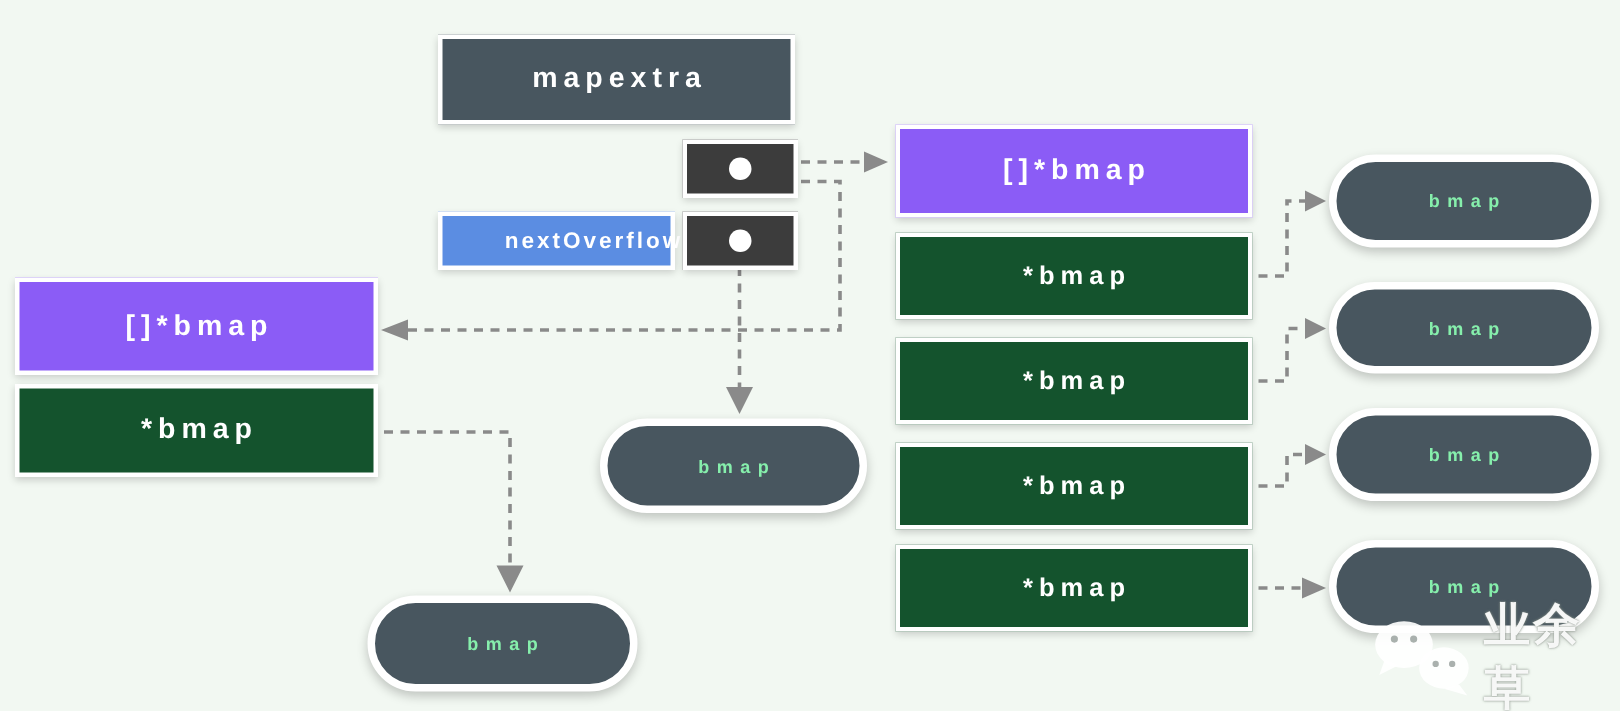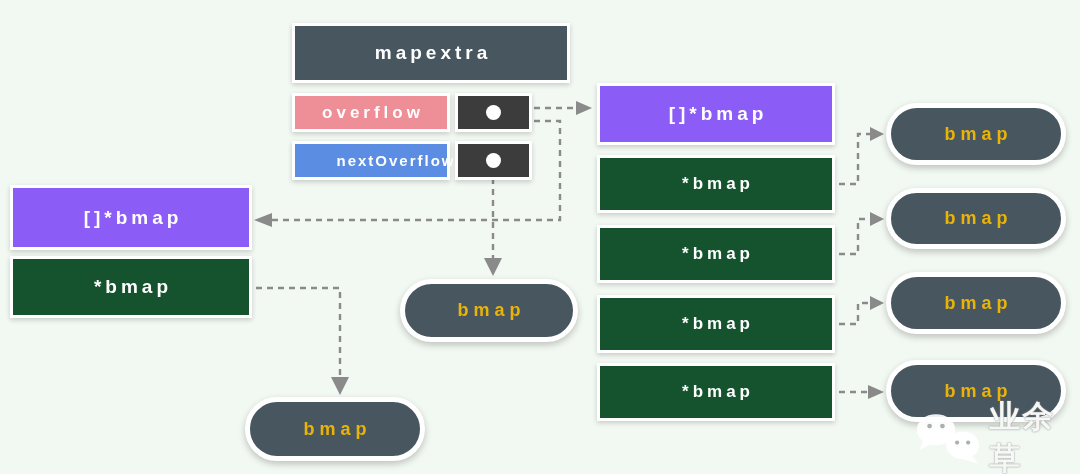--- a/index.html
+++ b/index.html
@@ -32,22 +32,22 @@
     background:#ffffff;
   }
   .pill{
     position:absolute;
     box-sizing:border-box;
     border:5px solid #ffffff;
     border-radius:32px;
     background:#48565f;
     box-shadow:0 3px 7px rgba(0,0,0,0.22);
     display:flex;align-items:center;justify-content:center;
-    color:#eab308;font-weight:bold;
-    font-size:18px;letter-spacing:5px;text-indent:5px;
+    color:#86efac;font-weight:bold;
+    font-size:12px;letter-spacing:5px;text-indent:5px;
   }
   .fs19{font-size:19px;}
   .fs17{font-size:17px;}
   .fs15{font-size:15px;letter-spacing:2px;text-indent:2px;}
   svg.overlay{position:absolute;left:0;top:0;pointer-events:none;}
   .dash{stroke:#8a8a8a;stroke-width:2.4;fill:none;stroke-dasharray:6 5;}
   .head{fill:#8a8a8a;stroke:none;}
   .watermark{
     position:absolute;left:914px;top:396px;
     display:flex;align-items:center;
@@ -82,23 +82,22 @@
     <path class="dash" d="M839,184 L858,184 L858,134 L870,134"></path>
     <polygon class="head" points="870,127 884,134 870,141"></polygon>
     <path class="dash" d="M839,254 L858,254 L858,219 L870,219"></path>
     <polygon class="head" points="870,212 884,219 870,226"></polygon>
     <path class="dash" d="M839,324 L858,324 L858,303 L870,303"></path>
     <polygon class="head" points="870,296 884,303 870,310"></polygon>
     <path class="dash" d="M839,392 L868,392"></path>
     <polygon class="head" points="868,385 884,392 868,399"></polygon>
   </svg>
 
-  <div class="box dark fs19" style="left:292px;top:23px;width:278px;height:60px;">mapextra</div>
+  <div class="box dark fs19" style="left:292px;top:23px;width:238px;height:60px;">mapextra</div>
 
-  <div class="box pink fs17" style="left:292px;top:93px;width:158px;height:39px;">overflow</div>
   <div class="box ptr" style="left:455px;top:93px;width:77px;height:39px;">
     <span class="dot"></span>
   </div>
 
   <div class="box blue fs15" style="left:292px;top:141px;width:158px;height:39px;padding-left:48px;">nextOverflow</div>
   <div class="box ptr" style="left:455px;top:141px;width:77px;height:39px;">
     <span class="dot"></span>
   </div>
 
   <div class="box gray fs19" style="left:10px;top:185px;width:242px;height:65px;">[]*bmap</div>

